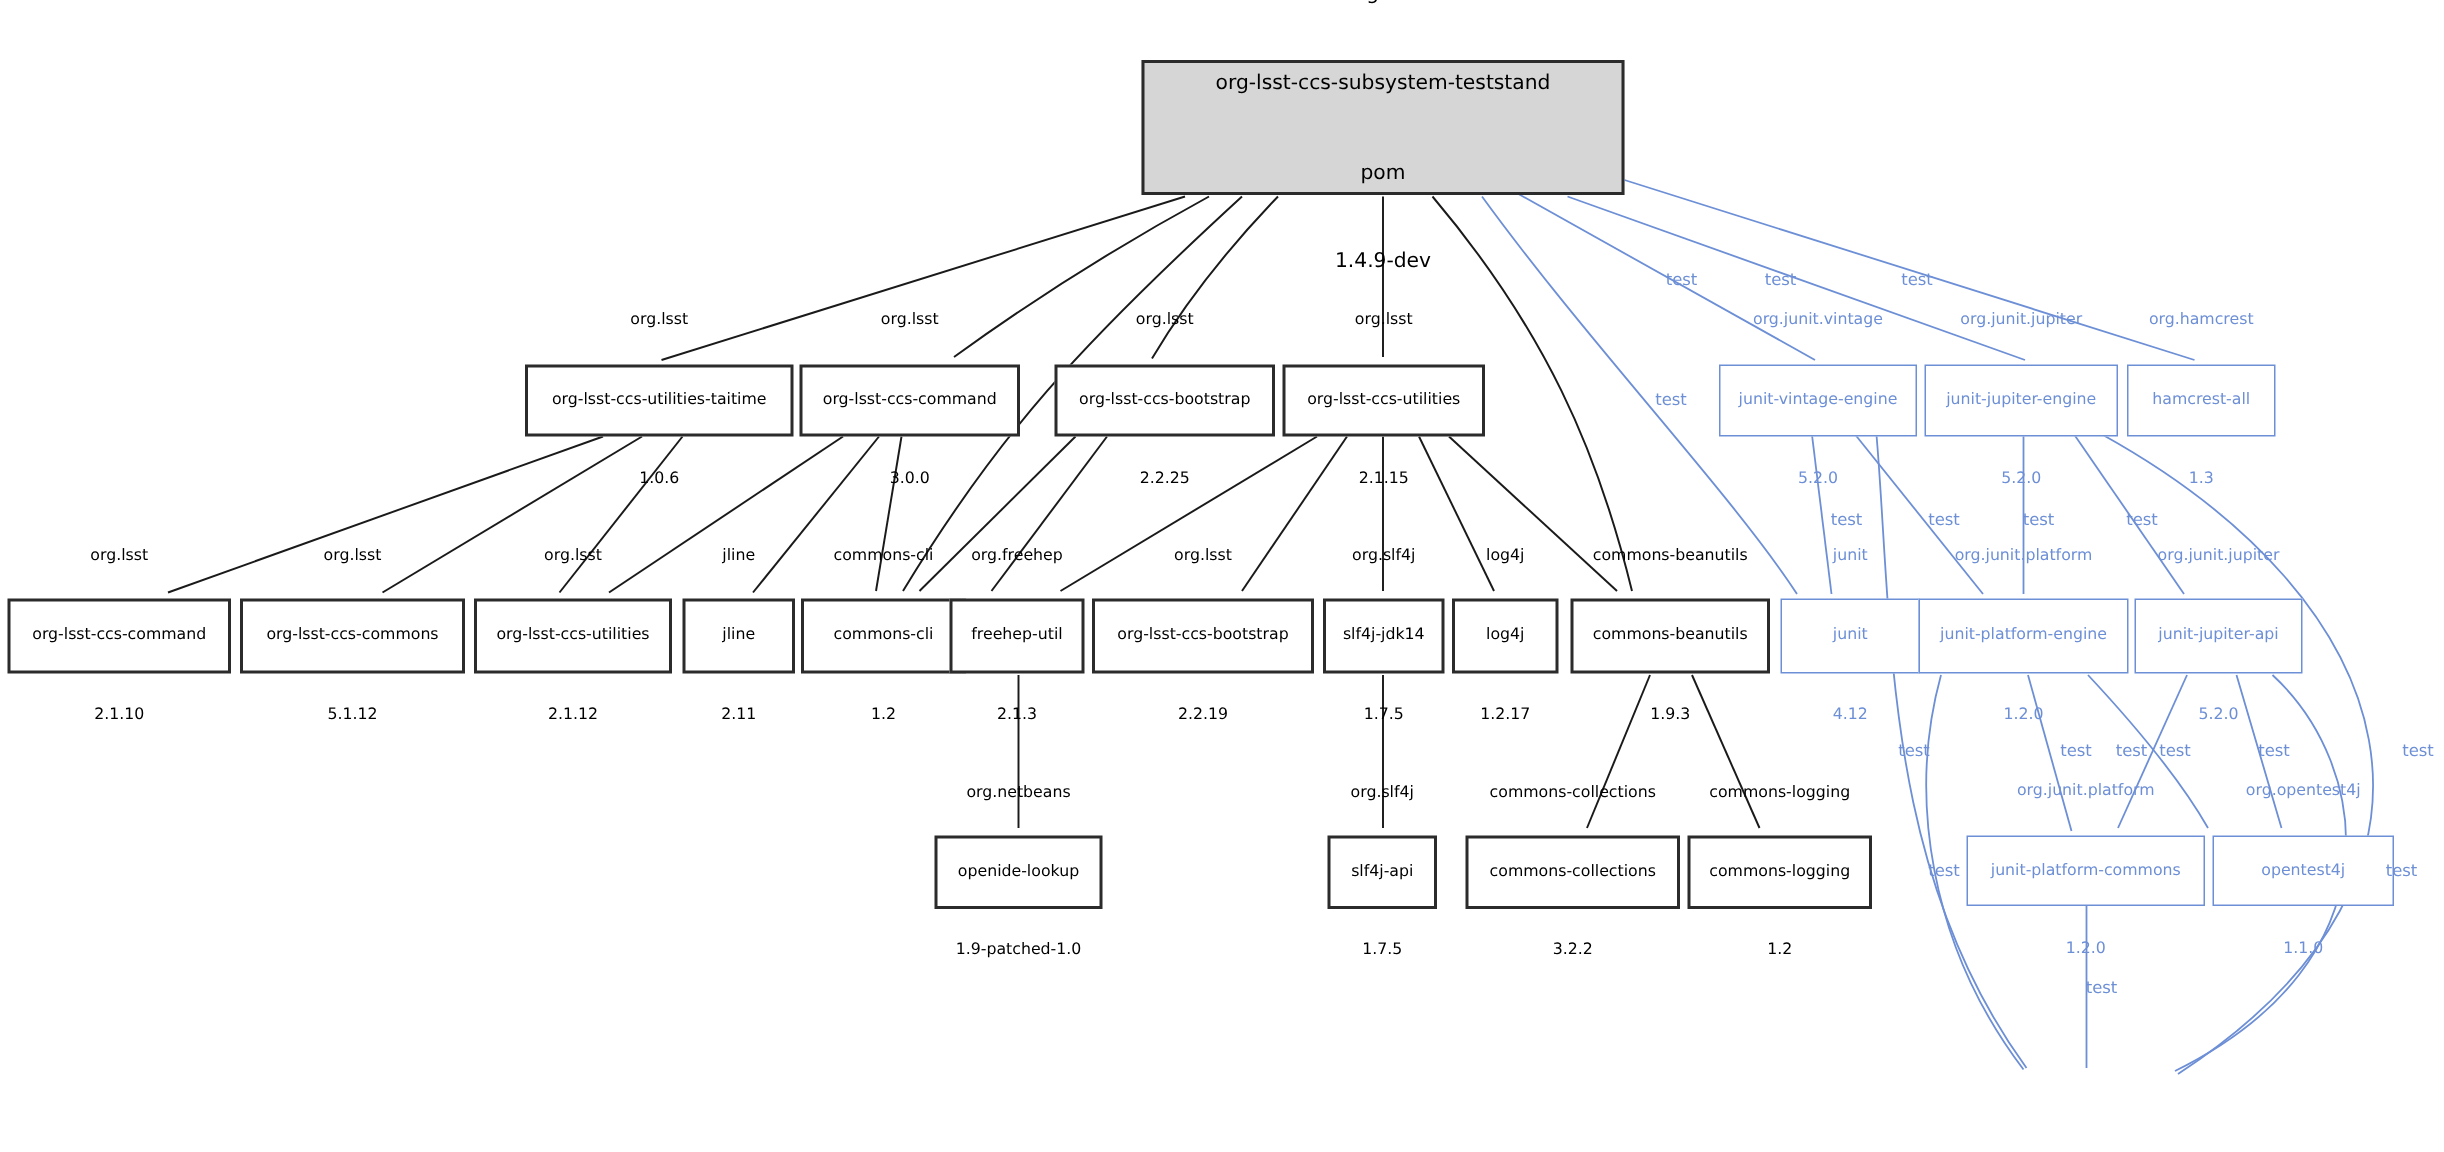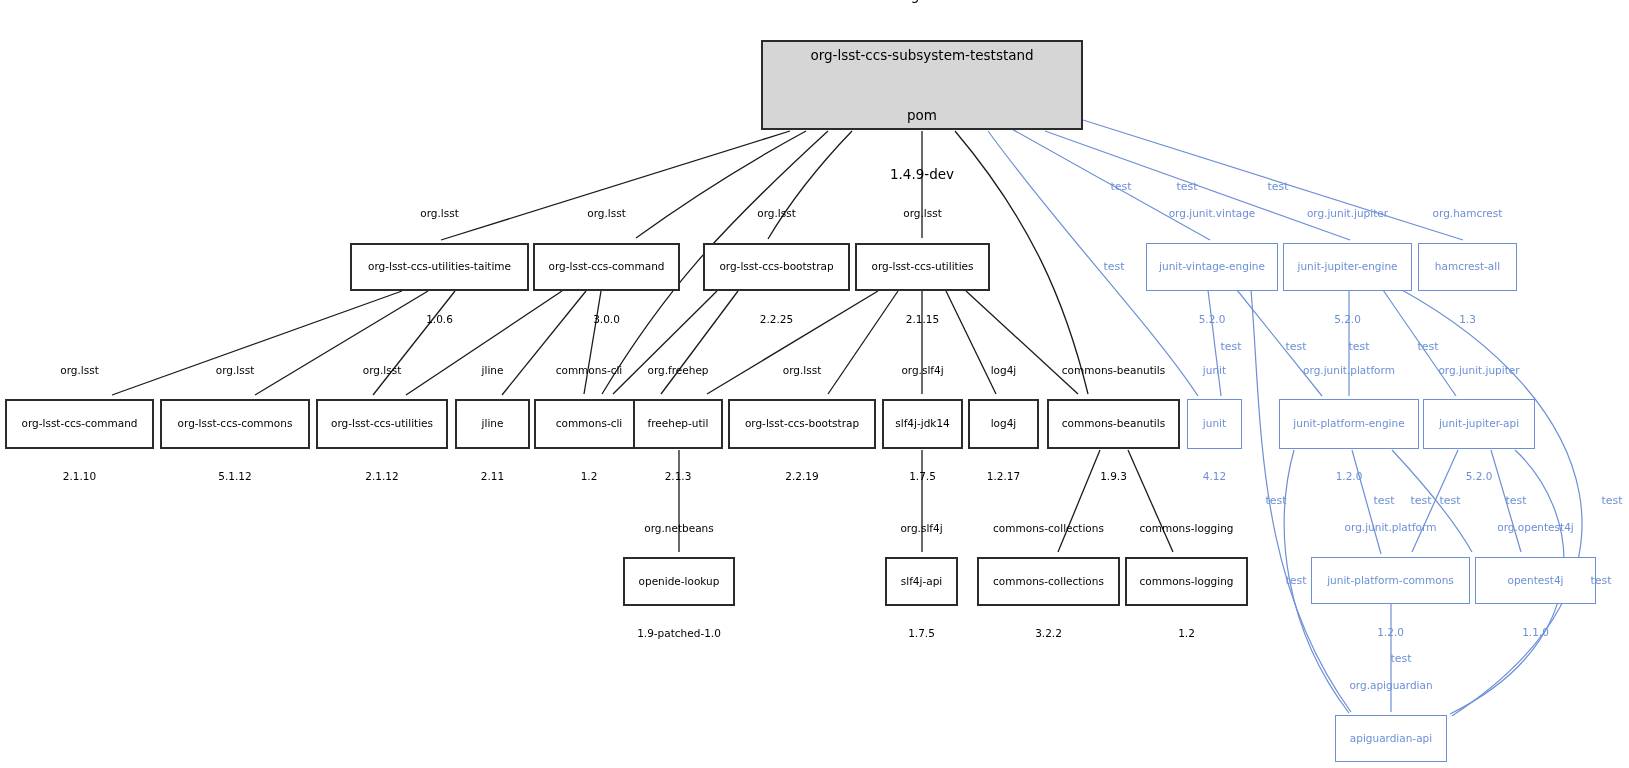--- a/index.html
+++ b/index.html
@@ -161,21 +161,21 @@
   <div class="node black" style="left:968px;top:399px;width:71px;height:50px">
     <span>log4j</span>
     <span>log4j</span>
     <span>1.2.17</span>
   </div>
   <div class="node black" style="left:1047px;top:399px;width:133px;height:50px">
     <span>commons-beanutils</span>
     <span>commons-beanutils</span>
     <span>1.9.3</span>
   </div>
-  <div class="node blue" style="left:1187px;top:399px;width:55px;height:50px">
+  <div class="node blue" style="left:1187px;top:399px;width:93px;height:50px">
     <span>junit</span>
     <span>junit</span>
     <span>4.12</span>
   </div>
   <div class="node blue" style="left:1279px;top:399px;width:140px;height:50px">
     <span>org.junit.platform</span>
     <span>junit-platform-engine</span>
     <span>1.2.0</span>
   </div>
   <div class="node blue" style="left:1423px;top:399px;width:112px;height:50px">
@@ -208,25 +208,20 @@
     <span>org.junit.platform</span>
     <span>junit-platform-commons</span>
     <span>1.2.0</span>
   </div>
   <div class="node blue" style="left:1475px;top:557px;width:121px;height:47px">
     <span>org.opentest4j</span>
     <span>opentest4j</span>
     <span>1.1.0</span>
   </div>
 
-  <div class="node blue" style="left:1335px;top:715px;width:112px;height:47px">
-    <span>org.apiguardian</span>
-    <span>apiguardian-api</span>
-    <span>1.0.0</span>
-  </div>
 
   <div class="tl" style="left:1121px;top:180px">test</div>
   <div class="tl" style="left:1187px;top:180px">test</div>
   <div class="tl" style="left:1278px;top:180px">test</div>
   <div class="tl" style="left:1114px;top:260px">test</div>
   <div class="tl" style="left:1231px;top:340px">test</div>
   <div class="tl" style="left:1296px;top:340px">test</div>
   <div class="tl" style="left:1359px;top:340px">test</div>
   <div class="tl" style="left:1428px;top:340px">test</div>
   <div class="tl" style="left:1276px;top:494px">test</div>

